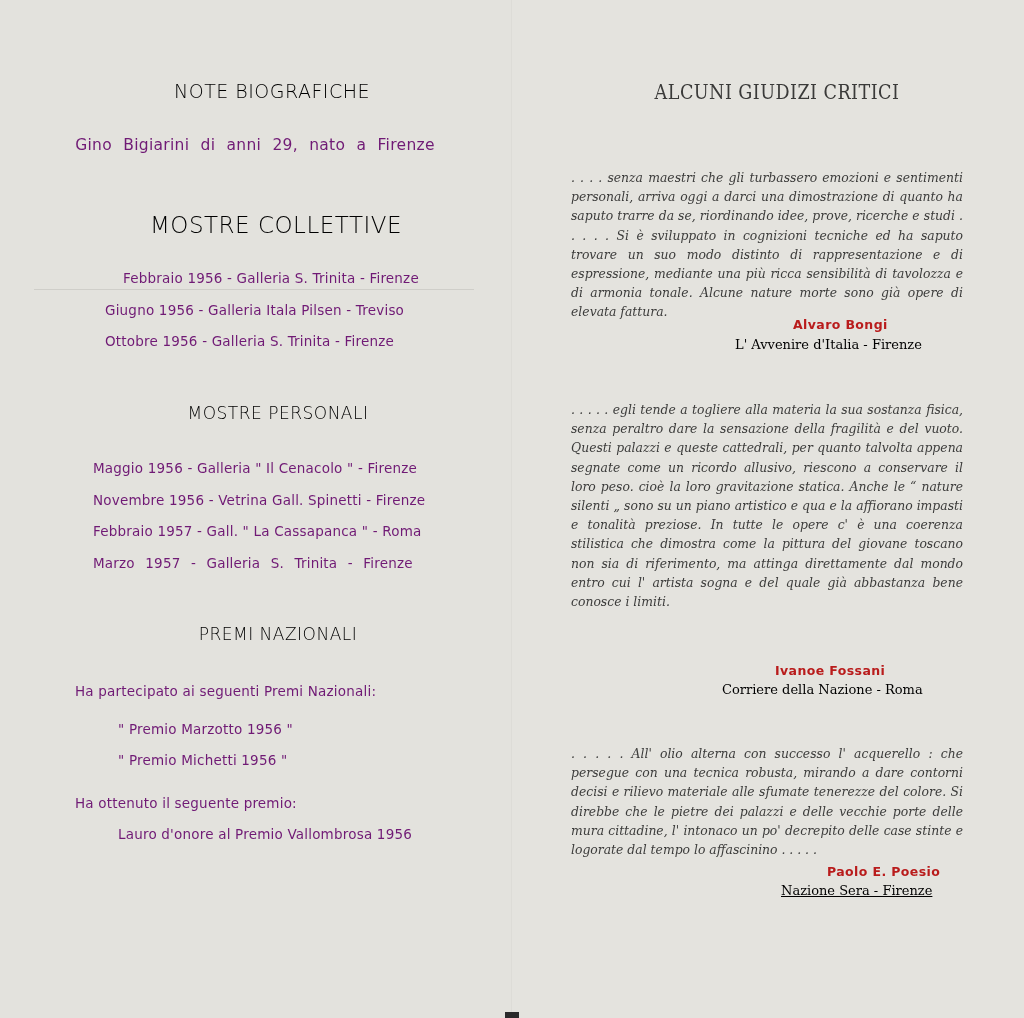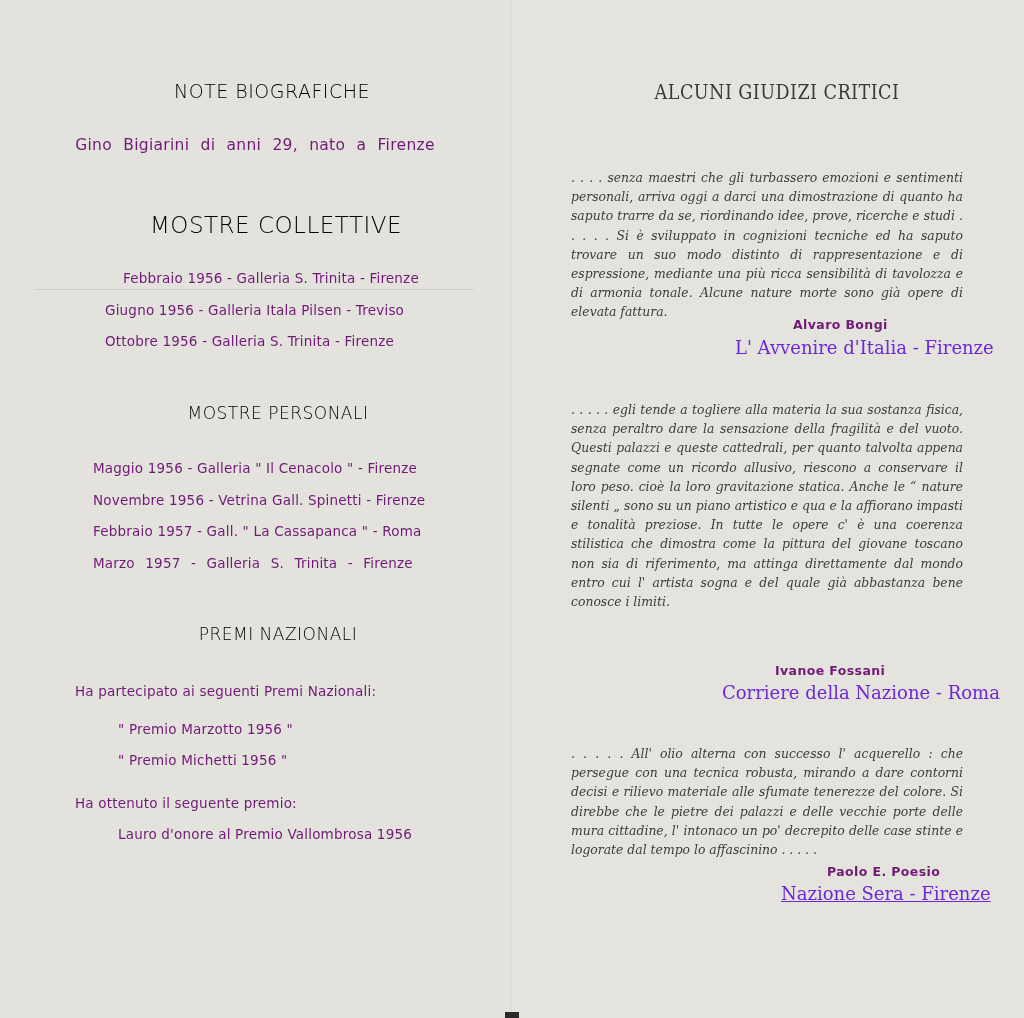--- a/index.html
+++ b/index.html
@@ -47,24 +47,24 @@
   .quote {
     position: absolute; left: 567px; width: 400px;
     font-family: "DejaVu Serif", serif; font-style: italic;
     font-size: 12.4px; line-height: 19.2px; color: #3c3c3b;
     text-align: justify; white-space: normal;
   }
   .quote p { margin: 4px; }
   .quote p + p { text-indent: 32px; }
   .author {
     font-family: "DejaVu Sans", sans-serif; font-size: 12.5px;
-    font-weight: 600; color: #701a75; letter-spacing: 0.4px;
+    font-weight: 600; color: #b91c1c; letter-spacing: 0.4px;
   }
   .source {
-    font-family: "DejaVu Serif", serif; font-size: 18px; color: #6d28d9;
+    font-family: "DejaVu Serif", serif; font-size: 13px; color: #000000;
   }
 </style>
 </head>
 <body>
 
 <div class="page page-left"></div>
 <div class="page page-right"></div>
 <div class="fold"></div>
 <div class="fold-bottom"></div>
 <div class="stray-line"></div>

